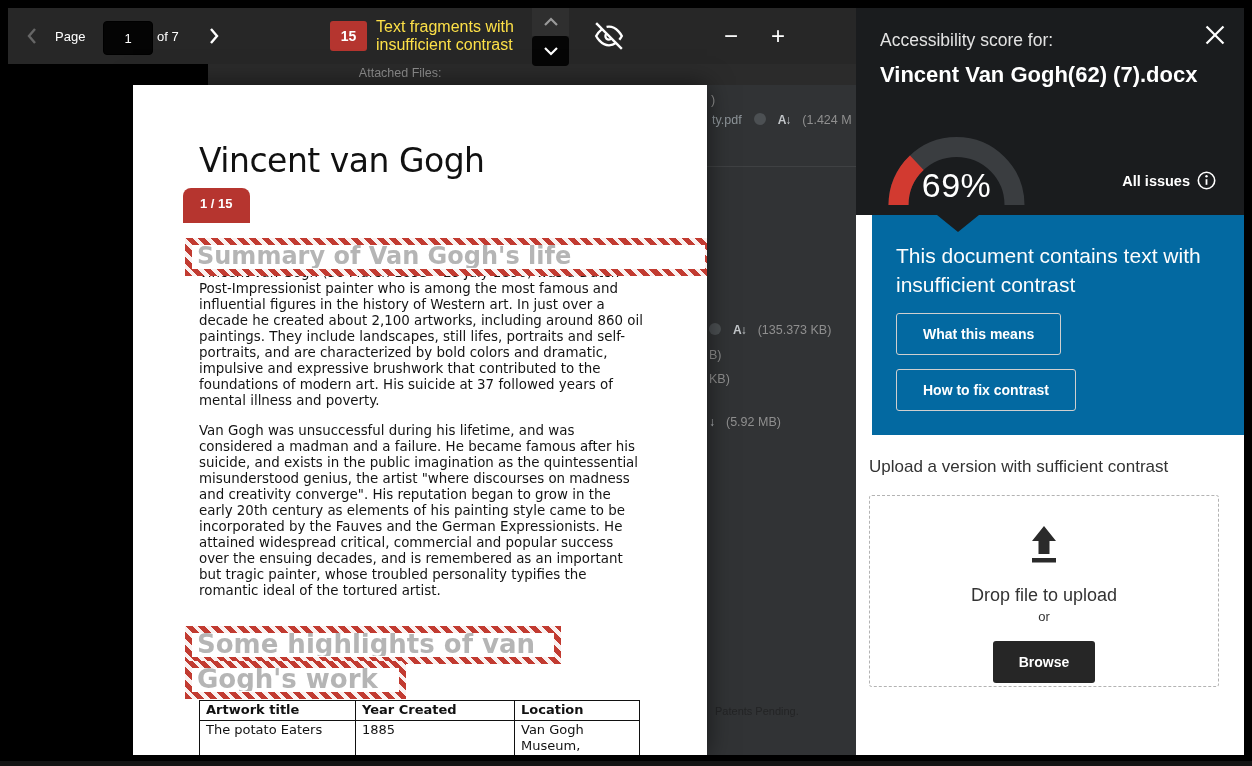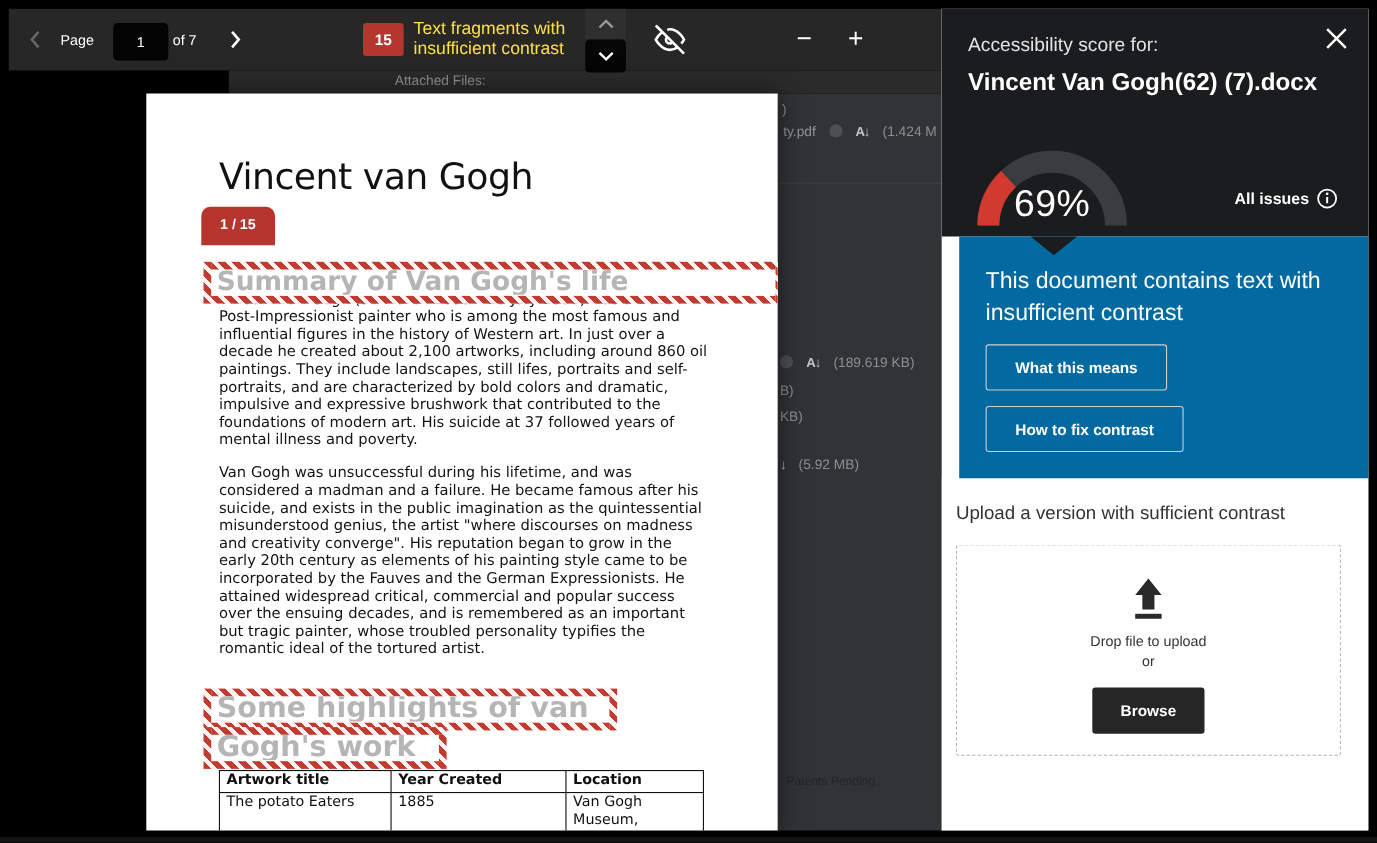--- a/index.html
+++ b/index.html
@@ -67,21 +67,21 @@
   .notch{position:absolute;left:81px;top:207px;width:0;height:0;
     border-left:21px solid transparent;border-right:21px solid transparent;border-top:17px solid #1a1c1e;z-index:3;}
   .panel-msg{position:absolute;left:16px;top:207px;width:100%;height:220px;background:#0369a1;color:#fff;box-sizing:border-box;padding:26px 24px 0 24px;}
   .msg-text{font-size:21px;line-height:29px;color:#fdfdfd;width:340px;font-weight:300;}
   .ghost-btn{display:block;margin-top:14px;background:none;border:1px solid #cfcfcf;border-radius:3px;color:#fff;
     font-size:14px;font-weight:bold;padding:12px 26px;cursor:pointer;font-family:"Liberation Sans",sans-serif;}
   .panel-upload{position:absolute;left:0;top:427px;width:100%;height:320px;background:#fff;box-sizing:border-box;padding:22px 14px 0 13px;}
   .upload-heading{font-size:17px;color:#333;}
   .dropzone{margin-top:18px;width:350px;height:192px;border:1px dashed #b3b3b3;border-radius:3px;box-sizing:border-box;
     display:flex;flex-direction:column;align-items:center;padding-top:28px;cursor:pointer;}
-  .drop-label{margin-top:9px;font-size:13px;color:#333;}
+  .drop-label{margin-top:19px;font-size:18px;color:#333;}
   .or-label{margin-top:3px;font-size:13px;color:#333;}
   .browse-btn{margin-top:17px;background:#262626;color:#fff;border:none;border-radius:3px;
     font-size:14px;font-weight:bold;padding:13px 26px;cursor:pointer;font-family:"Liberation Sans",sans-serif;}
   .bottom-line{left:0;bottom:0;width:100%;height:5px;background:#141414;}
 </style>
 </head>
 <body>
 
 <div class="abs bg-strip-top">
   <div class="bg-row">
@@ -102,21 +102,21 @@
   <div class="frag frag-row" style="left:5px;top:28px;">
     <span class="bg-link">ty.pdf</span>
     <span class="gray-dot"></span>
     <span class="altfmt">A↓</span>
     <span>(1.424 M</span>
   </div>
   <div class="abs" style="left:0;top:81px;width:149px;height:1px;background:#3f4143;"></div>
   <div class="frag frag-row" style="left:2px;top:238px;">
     <span class="gray-dot"></span>
     <span class="altfmt">A↓</span>
-    <span>(189.619 KB)</span>
+    <span>(135.373 KB)</span>
   </div>
   <span class="frag" style="left:2px;top:263px;">B)</span>
   <span class="frag" style="left:2px;top:287px;">KB)</span>
   <div class="frag frag-row" style="left:2px;top:330px;">
     <span class="altfmt">↓</span>
     <span>(5.92 MB)</span>
   </div>
   <span class="frag" style="left:8px;top:620px;color:#232425;font-size:11px;">Patents Pending.</span>
 </div>
 

